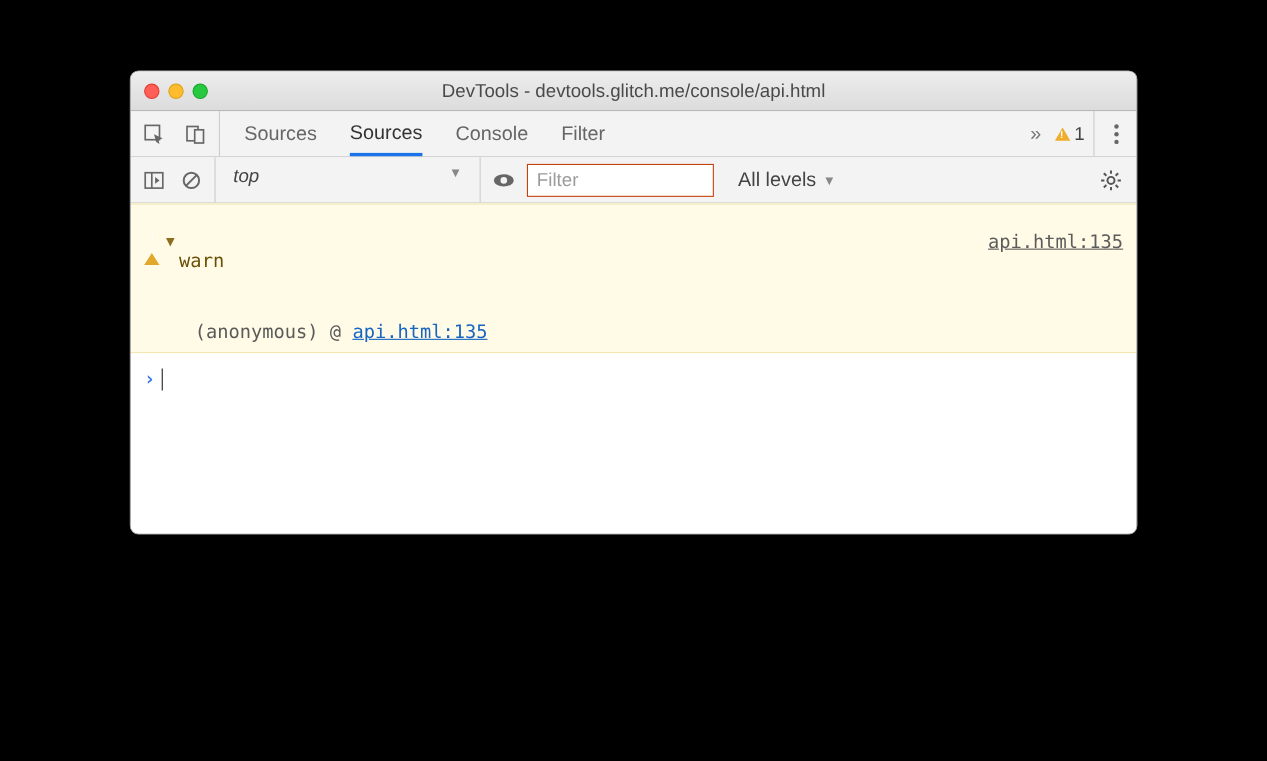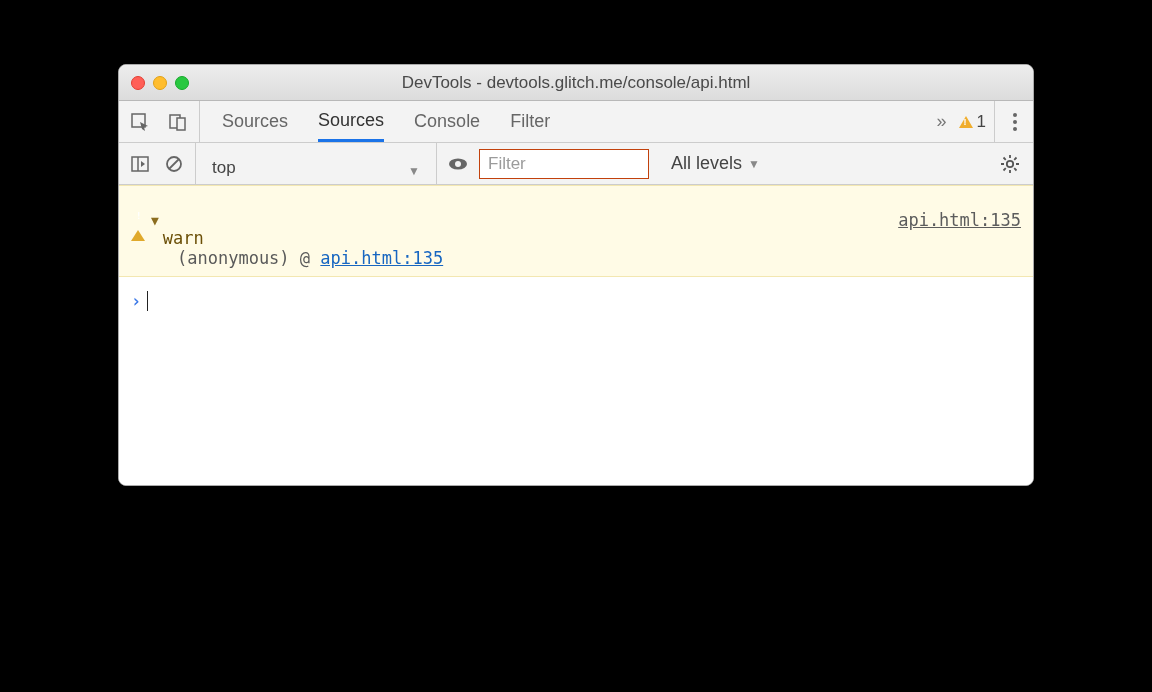--- a/index.html
+++ b/index.html
@@ -83,24 +83,24 @@
   .kebab span{width:4px;height:4px;border-radius:50%;background:#666;}
   .filterbar {
     height: 42px;
     border-bottom: 1px solid #ccc;
     display:flex;align-items:center;
     background:#f3f3f3;
     gap: 0;
   }
   .filterbar .seg { display:flex;align-items:center;height:100%;padding:0 10px;border-right:1px solid #ccc;gap:12px;}
   .ctx-select {
-    display:flex;align-items:flex-end;justify-content:space-between;
+    display:flex;align-items:flex-start;justify-content:space-between;
     width:220px;height:28px;
     padding:0 6px;
-    font-size:17px;color:#444;
+    font-size:17px;color:#444;font-style:italic;
   }
   .ctx-select .dd{color:#888;font-size:12px;}
   .filter-input{
     height:30px;width:170px;border:1px solid #c2410c;background:#fff;
     font-size:17px;padding:0 8px;color:#333;
   }
   .filter-input::placeholder{color:#9b9b9b;}
   .levels{font-size:18px;color:#444;display:flex;align-items:center;gap:6px;padding:0 12px;}
   .levels .dd{color:#888;font-size:12px;}
   .gearwrap{margin-left:auto;padding:0 12px;}
@@ -112,21 +112,21 @@
     padding:6px 12px 8px 12px;
     font-family: Menlo, Consolas, monospace;
     font-size:17px;
   }
   .warn-line1{display:flex;align-items:center;}
   .warn-line1 .wicon{margin-right:6px;}
   .warn-line1 .wicon .warn-tri{border-bottom:11px solid #e0a92b;}
   .disclos { color:#8c6d1f; font-size:13px; margin-right:4px; }
   .warn-text{color:#6b4f07;margin-top:36px;}
   .src-link{margin-left:auto;color:#5c5c5c;text-decoration:underline;}
-  .warn-line2{padding-left:46px;color:#5a5a5a;}
+  .warn-line2{padding-left:46px;color:#5a5a5a;margin-top:44px;}
   .warn-line2 .at{color:#5a5a5a;}
   .warn-line2 a{color:#1766c1;text-decoration:underline;}
   .prompt-row{
     display:flex;align-items:center;gap:6px;
     padding:14px 12px;
     font-family: Menlo, Consolas, monospace;
     font-size:17px;
   }
   .prompt-chev{color:#3b78e7;font-weight:bold;}
   .caret{width:1px;height:20px;background:#222;}

